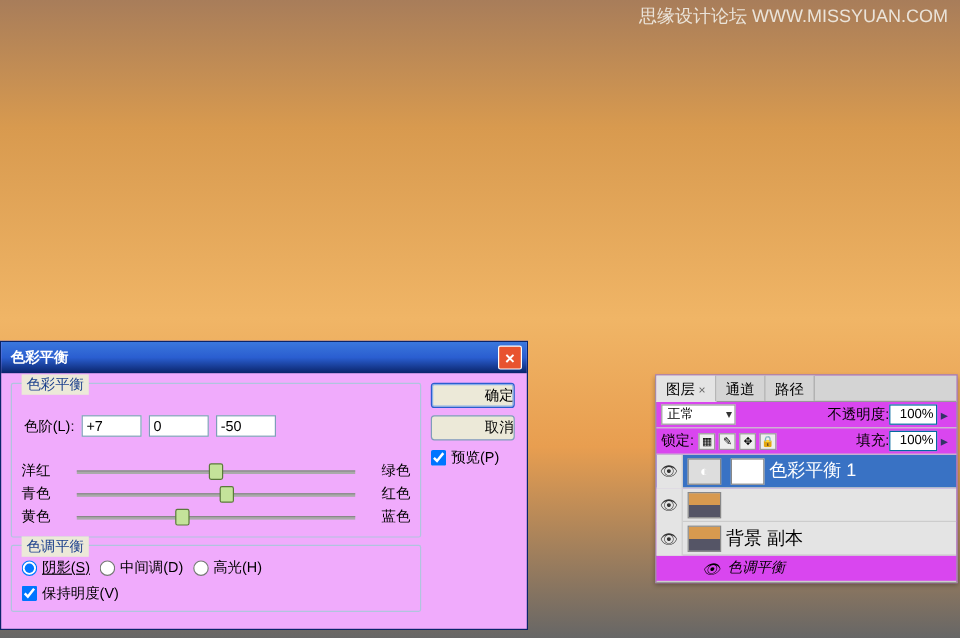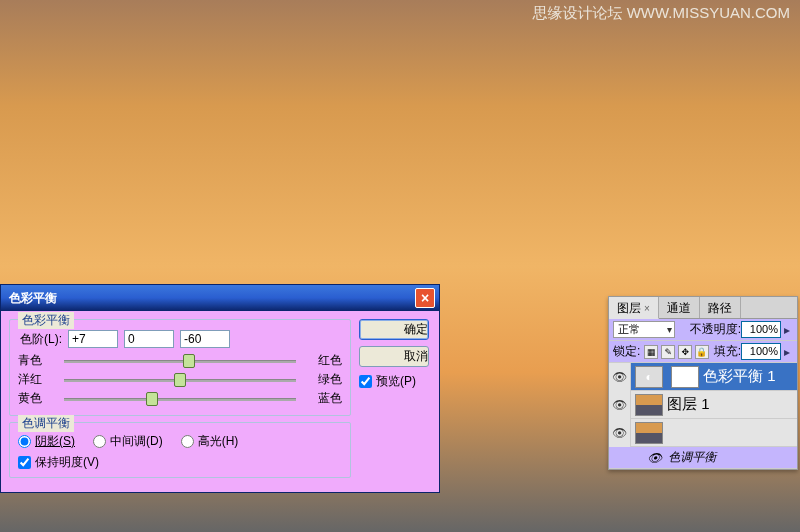--- a/index.html
+++ b/index.html
@@ -9,40 +9,40 @@
 
 .dlg{position:absolute;left:0;top:284px;width:440px;background:#f0abfc;border:1px solid #0a246a;font-size:12px}
 .titlebar{height:26px;background:linear-gradient(to bottom,#3b77dd 0%,#2a5ed0 50%,#0a246a 100%);display:flex;align-items:center;padding:0 4px;justify-content:space-between}
 .titlebar .title{color:#fff;font-weight:bold;padding-left:4px}
 .closebtn{width:20px;height:20px;background:#e8532f;border:1px solid #fff;border-radius:2px;color:#fff;display:flex;align-items:center;justify-content:center;font-weight:bold;cursor:pointer;font-size:14px;line-height:14px}
 .dlg-body{display:flex;padding:8px}
 .dlg-left{flex:1}
 .dlg-right{width:80px;padding-left:8px}
 .group{border:1px solid #b0c4de;border-radius:2px;padding:6px 8px;margin-bottom:6px;position:relative}
 .group-title{position:absolute;top:-8px;left:8px;background:#ece9d8;padding:0 4px;color:#1a3f8c}
-.row{display:flex;align-items:center;margin:4px 0}
+.row{display:flex;align-items:center;margin:20px 0}
 .row .lab{width:50px;text-align:right;padding-right:6px}
 .numbox{width:50px;height:18px;border:1px solid #7f9db9;background:#fff;text-align:left;padding:1px 3px;margin-right:6px}
 .slider-row{display:flex;align-items:center;margin:2px 0}
 .slider-row .left-lab{width:40px}
 .slider-row .right-lab{width:40px;text-align:right}
 .slider{flex:1;height:16px;position:relative;margin:0 6px}
 .slider-track{position:absolute;top:7px;left:0;right:0;height:3px;background:#aaa;border-top:1px solid #888}
 .slider-thumb{position:absolute;top:1px;width:12px;height:14px;background:#c4e39a;border:1px solid #5a7a3a;border-radius:2px;transform:translateX(-50%)}
-.radio-row{display:flex;gap:18px;margin:4px 0}
+.radio-row{display:flex;gap:8px;margin:4px 0}
 .radio-row label,.chk-row label{display:flex;align-items:center;gap:4px}
 .chk-row{margin-top:4px}
 .btn{display:block;width:70px;height:21px;background:#ece9d8;border:1px solid #7f9db9;border-radius:3px;margin-bottom:6px;text-align:right;line-height:19px;cursor:pointer}
 .btn:first-child{border:1px solid #2a5ed0;box-shadow:0 0 0 1px #89ade8 inset}
 .dlg-right .chk{display:flex;align-items:center;gap:4px;margin-top:4px}
 input[type=checkbox],input[type=radio]{margin:0}
 .underline{text-decoration:underline}
 
 
-.panel{position:absolute;right:2px;top:296px;width:190px;background:#c4b5fd;border:1px solid #999;box-shadow:0 2px 4px rgba(0,0,0,.3)}
+.panel{position:absolute;right:2px;top:312px;width:252px;background:#d946ef;border:1px solid #999;box-shadow:0 2px 4px rgba(0,0,0,.3)}
 .tabs{display:flex;background:#d4d4d4;border-bottom:1px solid #999;height:22px}
 .tab{padding:3px 8px;border-right:1px solid #aaa;cursor:pointer;background:#d4d4d4}
 .tab.active{background:#e4e4e4;border-bottom:1px solid #e4e4e4;margin-bottom:-1px}
 .tab-x{font-size:10px;margin-left:3px;color:#666}
 .panel-row{display:flex;align-items:center;padding:3px 4px;border-bottom:1px solid #ccc;height:22px}
 .combo{height:17px;border:1px solid #999;background:#fff;padding:0 18px 0 4px;position:relative;font-size:11px;line-height:15px}
 .combo::after{content:"▾";position:absolute;right:2px;top:0;color:#333;font-size:10px}
 .pct{height:17px;border:1px solid #0369a1;background:#fff;width:40px;padding:0 2px;font-size:11px;line-height:15px;text-align:right}
 .lock-icons{display:flex;gap:3px;margin-left:4px}
 .lock-icons span{width:14px;height:14px;border:1px solid #999;background:#eee;display:inline-flex;align-items:center;justify-content:center;font-size:9px}
@@ -68,37 +68,37 @@
     <div class="closebtn">×</div>
   </div>
   <div class="dlg-body">
     <div class="dlg-left">
       <div class="group">
         <span class="group-title">色彩平衡</span>
         <div class="row">
           <span class="lab">色阶(L):</span>
           <div class="numbox">+7</div>
           <div class="numbox">0</div>
-          <div class="numbox">-60</div>
+          <div class="numbox">-50</div>
+        </div>
+        <div class="slider-row">
+          <span class="left-lab">洋红</span>
+          <div class="slider">
+              <div class="slider-track"></div>
+              <div class="slider-thumb" style="left:50%"></div>
+            </div>
+          <span class="right-lab">绿色</span>
         </div>
         <div class="slider-row">
           <span class="left-lab">青色</span>
           <div class="slider">
               <div class="slider-track"></div>
               <div class="slider-thumb" style="left:54%"></div>
             </div>
           <span class="right-lab">红色</span>
-        </div>
-        <div class="slider-row">
-          <span class="left-lab">洋红</span>
-          <div class="slider">
-              <div class="slider-track"></div>
-              <div class="slider-thumb" style="left:50%"></div>
-            </div>
-          <span class="right-lab">绿色</span>
         </div>
         <div class="slider-row">
           <span class="left-lab">黄色</span>
           <div class="slider">
               <div class="slider-track"></div>
               <div class="slider-thumb" style="left:38%"></div>
             </div>
           <span class="right-lab">蓝色</span>
         </div>
       </div>
@@ -164,24 +164,24 @@
   <div class="layers">
     <div class="layer-row sel">
       <div class="eye">👁</div>
       <span class="thumb adj">◐</span>
       <span class="thumb mask"></span>
       <span class="lname">色彩平衡 1</span>
     </div>
     <div class="layer-row">
       <div class="eye">👁</div>
       <span class="thumb img"></span>
-      <span class="lname">图层 1</span>
     </div>
     <div class="layer-row">
       <div class="eye">👁</div>
       <span class="thumb img"></span>
+      <span class="lname">背景 副本</span>
     </div>
     <div class="sub">
       <span style="margin-right:6px">👁</span>
       <span>色调平衡</span>
     </div>
   </div>
 </div>
 
 </body></html>

